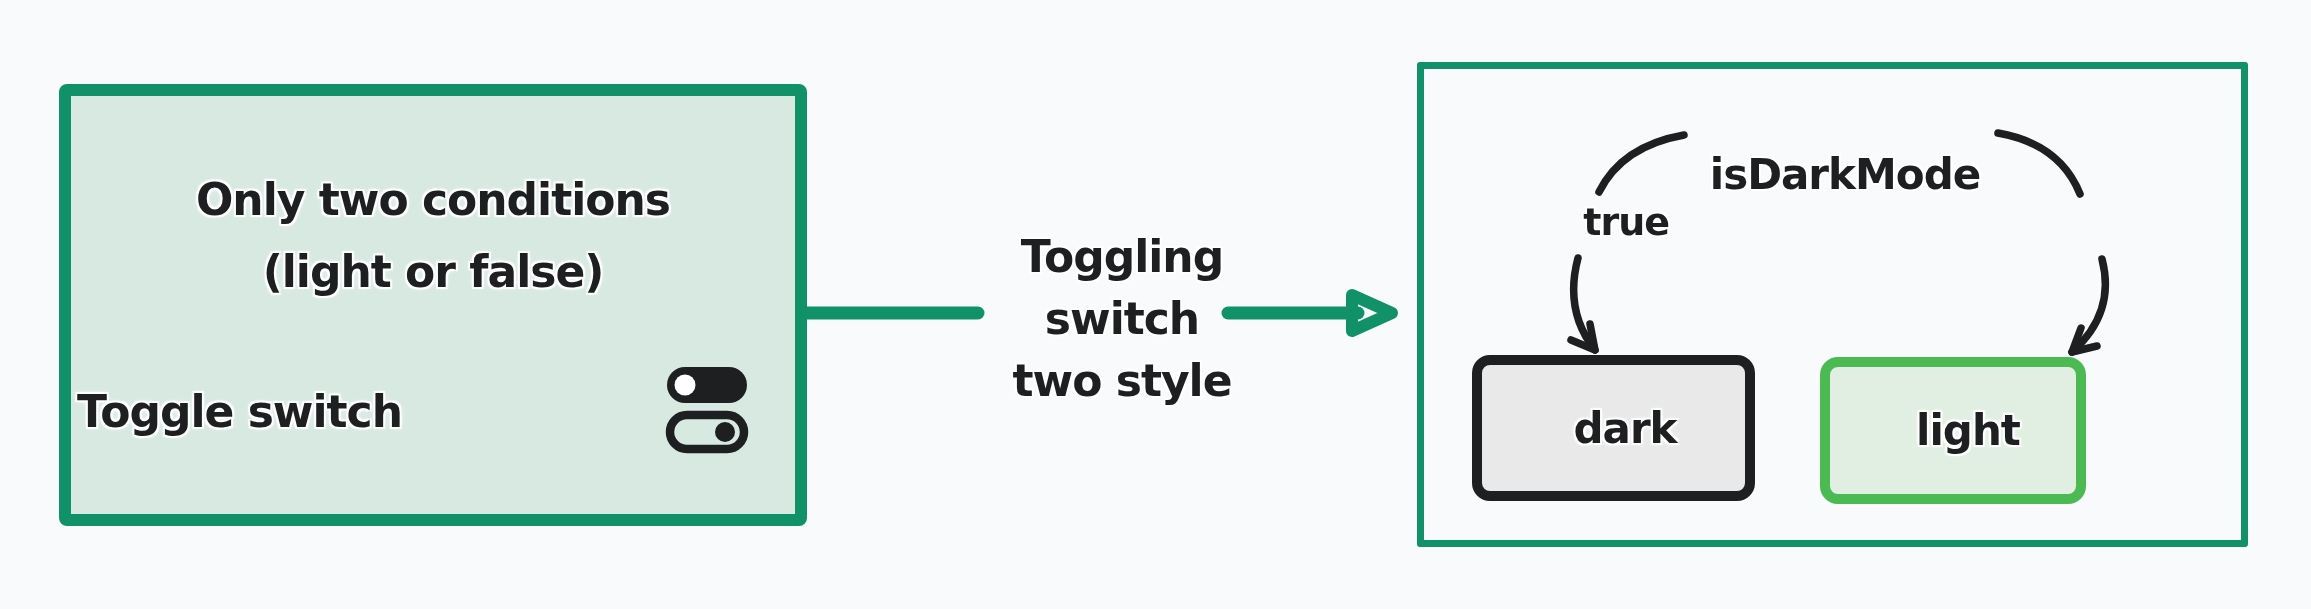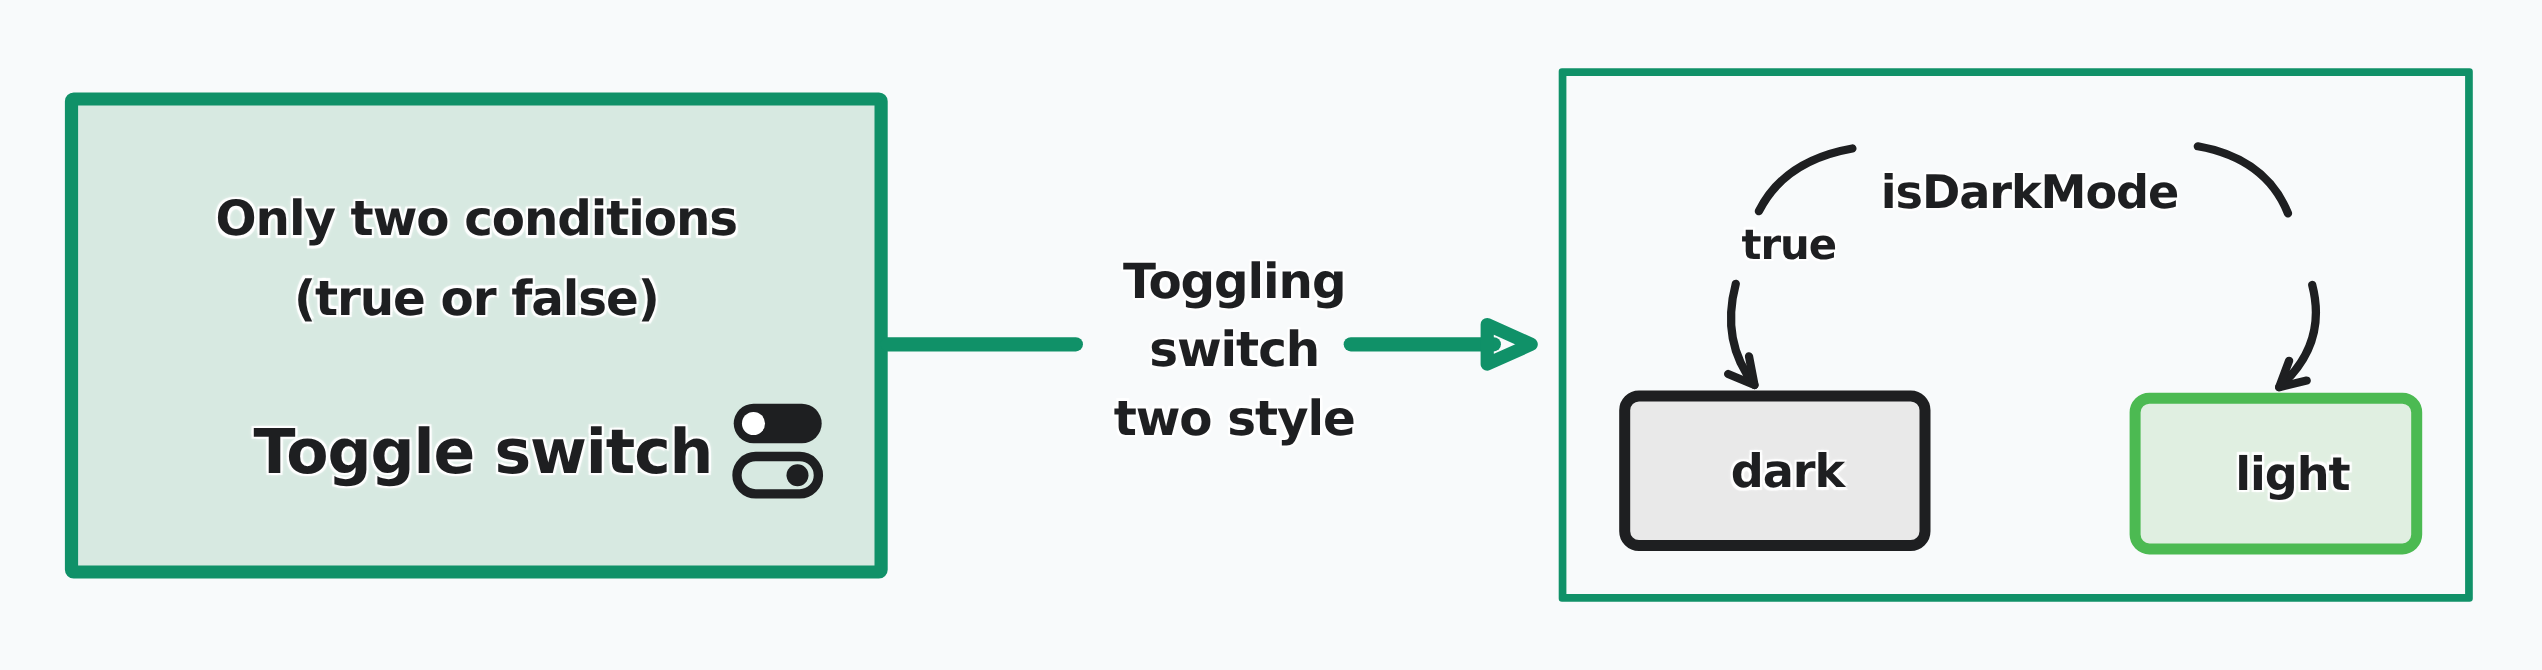--- a/index.html
+++ b/index.html
@@ -33,21 +33,21 @@
   
   .left-box{
     position:absolute;left:59px;top:84px;width:748px;height:442px;
     background:var(--mint-fill);
     border:12px solid var(--green-dark);
     border-radius:8px;
   }
   .lb-line{position:absolute;left:0;width:724px;text-align:center;font-size:44px;letter-spacing:-1px;line-height:54px;}
   .lb-line1{top:77px;}
   .lb-line2{top:149px;}
-  .lb-toggle-label{position:absolute;left:6px;top:289px;width:724px;text-align:center;font-size:56px;letter-spacing:-1px;line-height:54px;}
+  .lb-toggle-label{position:absolute;left:6px;top:289px;width:724px;text-align:left;font-size:44px;letter-spacing:-1px;line-height:54px;}
   .toggle-icons{position:absolute;left:594px;top:269px;width:84px;height:90px;display:flex;flex-direction:column;gap:5px;}
   
   .mid-label{
     position:absolute;left:1002px;top:226px;width:240px;
     text-align:center;font-size:44px;letter-spacing:-1px;line-height:62px;
   }
   .arrow-svg{position:absolute;left:800px;top:280px;width:620px;height:70px;}
   
   .right-box{
     position:absolute;left:1417px;top:62px;width:831px;height:485px;
@@ -61,36 +61,36 @@
   .branch-svg{position:absolute;left:1417px;top:62px;width:831px;height:485px;}
   .dark-box{
     position:absolute;left:1472px;top:355px;width:283px;height:146px;
     background:var(--dark-fill);
     border:10px solid var(--ink);
     border-radius:18px;
     display:flex;align-items:center;justify-content:center;
     font-size:42px;letter-spacing:-1px;padding-left:23px;
   }
   .light-box{
-    position:absolute;left:1936px;top:357px;width:266px;height:147px;
+    position:absolute;left:1820px;top:357px;width:266px;height:147px;
     background:var(--light-fill);
     border:10px solid var(--green-bright);
     border-radius:18px;
     display:flex;align-items:center;justify-content:center;
     font-size:42px;letter-spacing:-1px;padding-left:30px;
   }
 </style>
 </head>
 <body>
 
 <div class="canvas">
 
   <div class="left-box">
     <div class="lb-line lb-line1 halo">Only two conditions</div>
-    <div class="lb-line lb-line2 halo">(true or false)</div>
+    <div class="lb-line lb-line2 halo">(light or false)</div>
     <div class="lb-toggle-label halo">Toggle switch</div>
     <div class="toggle-icons">
 
       <svg width="84" height="40" viewBox="0 0 84 40">
         <rect x="2" y="2" width="80" height="36" rx="18" fill="var(--ink)"></rect>
         <circle cx="20" cy="20" r="10.5" fill="#ffffff"></circle>
       </svg>
 
       <svg width="84" height="44" viewBox="0 0 84 44">
         <rect x="5" y="5" width="74" height="34" rx="17" fill="none" stroke="var(--ink)" stroke-width="8.5"></rect>

